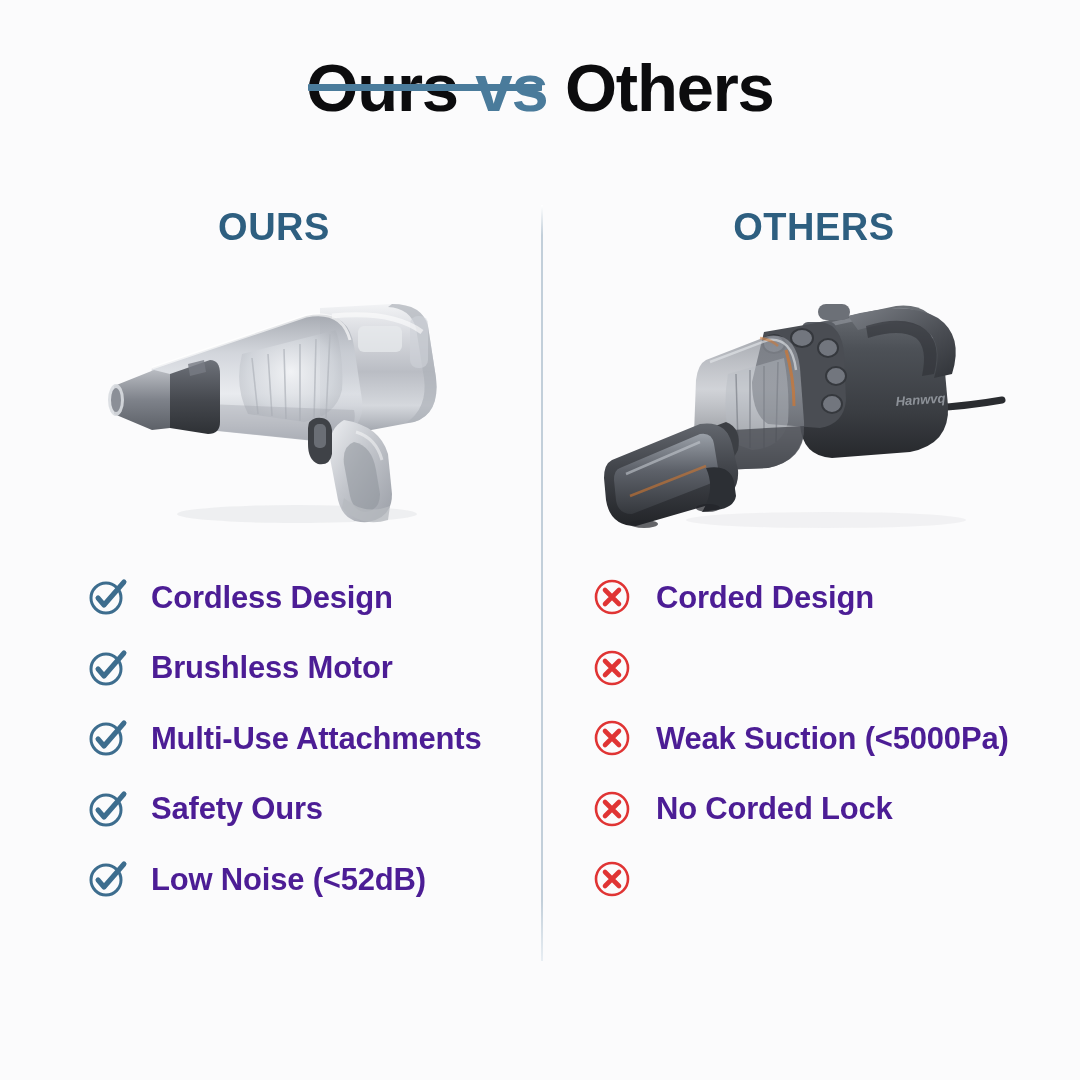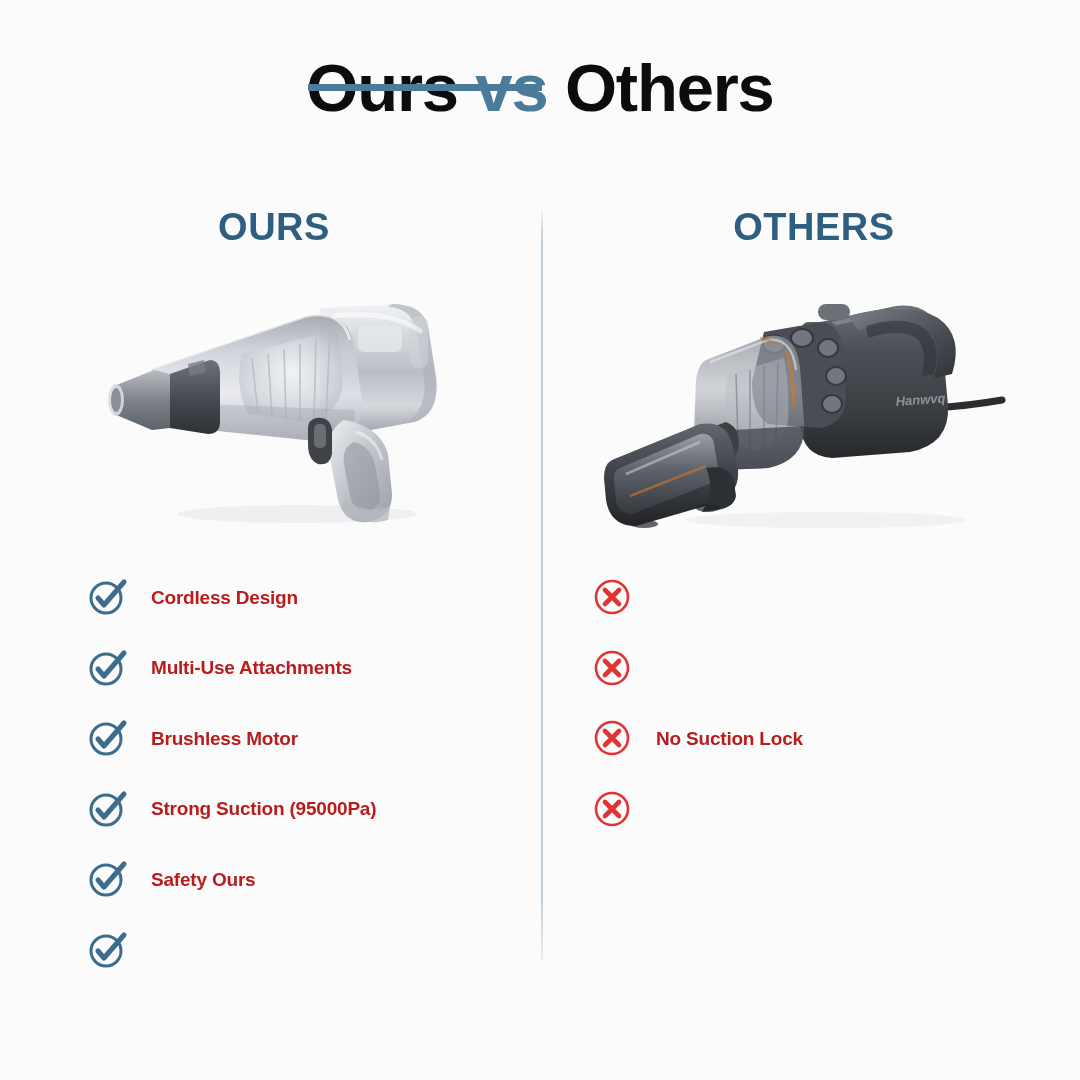--- a/index.html
+++ b/index.html
@@ -102,23 +102,23 @@
   .feature-icon {
     flex: 0 0 auto;
     width: 44px;
     height: 44px;
     display: flex;
     align-items: center;
     justify-content: center;
   }
   .feature-icon svg { display: block; }
   .feature-label {
-    font-size: 19px;
+    font-size: 31px;
     font-weight: 700;
-    color: #b91c1c;
+    color: #4c1d95;
     letter-spacing: -0.2px;
     line-height: 1;
     white-space: pre;
   }
   .feature-list.ours .feature-label   { margin-left: 21px; }
   .feature-list.others .feature-label { margin-left: 22px; }
 </style>
 </head>
 <body>
 
@@ -330,100 +330,102 @@
       <span class="feature-label">Cordless Design</span>
     </div>
 
     <div class="feature-row">
       <span class="feature-icon">
         <svg width="42" height="42" viewBox="0 0 42 42">
           <circle cx="19" cy="22" r="15" fill="none" stroke="#3d6d8e" stroke-width="3"></circle>
           <path d="M11 22 L17 29 L37 6" fill="none" stroke="#3d6d8e" stroke-width="5" stroke-linecap="round" stroke-linejoin="round"></path>
         </svg>
       </span>
-      <span class="feature-label">Multi-Use Attachments</span>
+      <span class="feature-label">Brushless Motor</span>
     </div>
 
     <div class="feature-row">
       <span class="feature-icon">
         <svg width="42" height="42" viewBox="0 0 42 42">
           <circle cx="19" cy="22" r="15" fill="none" stroke="#3d6d8e" stroke-width="3"></circle>
           <path d="M11 22 L17 29 L37 6" fill="none" stroke="#3d6d8e" stroke-width="5" stroke-linecap="round" stroke-linejoin="round"></path>
         </svg>
       </span>
-      <span class="feature-label">Brushless Motor</span>
-    </div>
+      <span class="feature-label">Multi-Use Attachments</span>
+    </div>
+
 
     <div class="feature-row">
       <span class="feature-icon">
         <svg width="42" height="42" viewBox="0 0 42 42">
           <circle cx="19" cy="22" r="15" fill="none" stroke="#3d6d8e" stroke-width="3"></circle>
           <path d="M11 22 L17 29 L37 6" fill="none" stroke="#3d6d8e" stroke-width="5" stroke-linecap="round" stroke-linejoin="round"></path>
         </svg>
       </span>
-      <span class="feature-label">Strong Suction (95000Pa)</span>
+      <span class="feature-label">Safety Ours</span>
     </div>
 
     <div class="feature-row">
       <span class="feature-icon">
         <svg width="42" height="42" viewBox="0 0 42 42">
           <circle cx="19" cy="22" r="15" fill="none" stroke="#3d6d8e" stroke-width="3"></circle>
           <path d="M11 22 L17 29 L37 6" fill="none" stroke="#3d6d8e" stroke-width="5" stroke-linecap="round" stroke-linejoin="round"></path>
         </svg>
       </span>
-      <span class="feature-label">Safety Ours</span>
-    </div>
-
-    <div class="feature-row">
-      <span class="feature-icon">
-        <svg width="42" height="42" viewBox="0 0 42 42">
-          <circle cx="19" cy="22" r="15" fill="none" stroke="#3d6d8e" stroke-width="3"></circle>
-          <path d="M11 22 L17 29 L37 6" fill="none" stroke="#3d6d8e" stroke-width="5" stroke-linecap="round" stroke-linejoin="round"></path>
-        </svg>
-      </span>
+      <span class="feature-label">Low Noise (&lt;52dB)</span>
     </div>
 
   </div>
 
   <div class="feature-list others">
-
-
 
     <div class="feature-row">
       <span class="feature-icon">
         <svg width="40" height="40" viewBox="0 0 40 40">
           <circle cx="20" cy="20" r="16" fill="none" stroke="#e03434" stroke-width="2.6"></circle>
           <path d="M13 13 L27 27 M27 13 L13 27" stroke="#e03434" stroke-width="4.6" stroke-linecap="round"></path>
         </svg>
       </span>
-    </div>
+      <span class="feature-label">Corded Design</span>
+    </div>
+
 
     <div class="feature-row">
       <span class="feature-icon">
         <svg width="40" height="40" viewBox="0 0 40 40">
           <circle cx="20" cy="20" r="16" fill="none" stroke="#e03434" stroke-width="2.6"></circle>
           <path d="M13 13 L27 27 M27 13 L13 27" stroke="#e03434" stroke-width="4.6" stroke-linecap="round"></path>
         </svg>
       </span>
     </div>
 
     <div class="feature-row">
       <span class="feature-icon">
         <svg width="40" height="40" viewBox="0 0 40 40">
           <circle cx="20" cy="20" r="16" fill="none" stroke="#e03434" stroke-width="2.6"></circle>
           <path d="M13 13 L27 27 M27 13 L13 27" stroke="#e03434" stroke-width="4.6" stroke-linecap="round"></path>
         </svg>
       </span>
-      <span class="feature-label">No Suction Lock</span>
+      <span class="feature-label">Weak Suction (&lt;5000Pa)</span>
     </div>
 
     <div class="feature-row">
       <span class="feature-icon">
         <svg width="40" height="40" viewBox="0 0 40 40">
           <circle cx="20" cy="20" r="16" fill="none" stroke="#e03434" stroke-width="2.6"></circle>
           <path d="M13 13 L27 27 M27 13 L13 27" stroke="#e03434" stroke-width="4.6" stroke-linecap="round"></path>
         </svg>
       </span>
+      <span class="feature-label">No Corded Lock</span>
+    </div>
+
+    <div class="feature-row">
+      <span class="feature-icon">
+        <svg width="40" height="40" viewBox="0 0 40 40">
+          <circle cx="20" cy="20" r="16" fill="none" stroke="#e03434" stroke-width="2.6"></circle>
+          <path d="M13 13 L27 27 M27 13 L13 27" stroke="#e03434" stroke-width="4.6" stroke-linecap="round"></path>
+        </svg>
+      </span>
     </div>
 
   </div>
 
 </div>
 
 </body></html>

